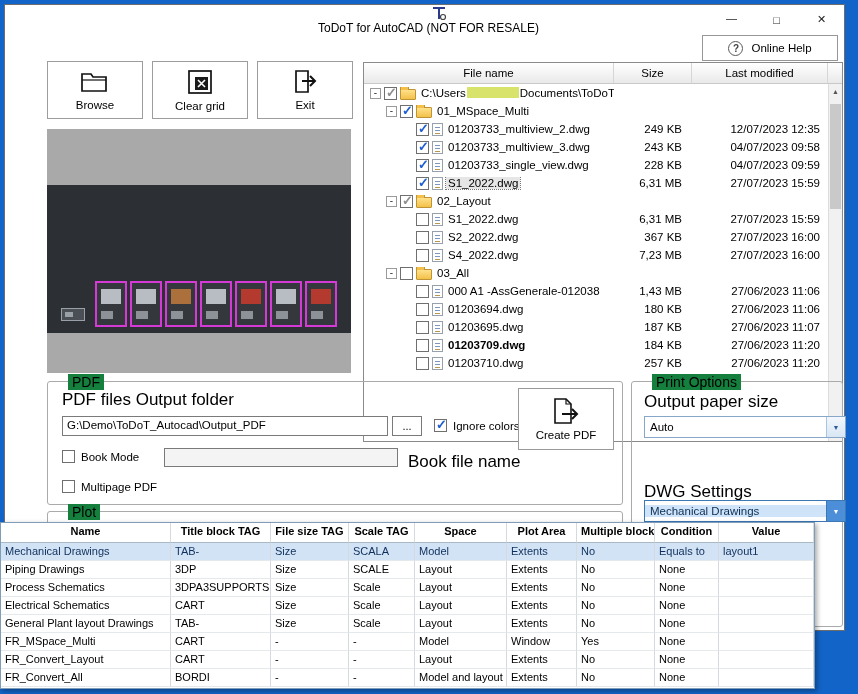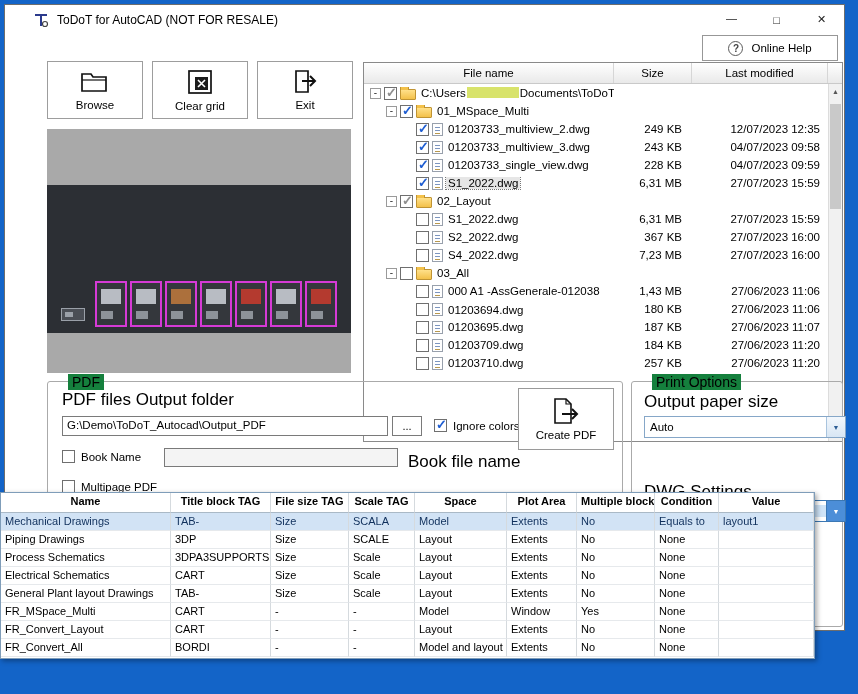--- a/index.html
+++ b/index.html
@@ -10,21 +10,21 @@
     font-size:11.5px; color:#000;
     position:relative;
   }
 
   
   .window {
     position:absolute; left:4px; top:4px; width:841px; height:627px;
     background:#fff; border:1px solid #6d6d6d; z-index:1;
   }
   .titlebar { position:absolute; left:0; top:0; width:100%; height:29px; background:#fff;
-    display:flex; align-items:center; }
+    display:flex; align-items:center;flex-direction:column; }
   .app-icon { margin-left:28px; width:16px; height:16px; display:inline-flex; }
   .title-text { margin-left:8px; font-size:12px; }
   .caption-buttons { position:absolute; right:0; top:0; display:flex; }
   .cap { width:45px; height:29px; display:flex; align-items:center; justify-content:center;
     font-size:11px; color:#222; cursor:default; }
   .cap.min span { position:relative; top:-2px; }
 
   .help-btn { position:absolute; right:6px; top:30px; width:136px; height:26px;
     background:#fff; border:1px solid #979797; display:flex; align-items:center; justify-content:center;
     gap:8px; font-family:inherit; font-size:11.5px; }
@@ -114,21 +114,21 @@
     font-size:7px; color:#2c5d94; background:linear-gradient(#f2f7fc,#d8e6f4); border-left:1px solid #a9c4de; }
   .combo.c1 { left:12px; top:34px; }
   .combo.c2 { left:12px; top:118px; }
   .combo.active { border-color:#3c78b4; }
   .combo.active .combo-text { background:#cfe4f8; color:#0c2d55; }
   .combo.active .combo-arrow { background:#4c8ed8; color:#fff; border-left-color:#3c78b4; }
   .paper-lbl { left:12px; top:10px; }
   .dwg-lbl { left:12px; top:100px; }
 
   
-  .popup-table { position:absolute; left:0; top:492px; width:815px; height:167px; background:#fff;
+  .popup-table { position:absolute; left:0; top:522px; width:815px; height:167px; background:#fff;
     border:1px solid #7f9db9; z-index:10; box-shadow:2px 2px 5px rgba(0,0,0,.35); overflow:hidden; }
   .pt-row { display:grid; grid-template-columns:170px 100px 78px 66px 92px 70px 78px 64px 1fr; height:18px; }
   .pt-row.pt-head { height:20px; font-weight:bold; }
   .pt-cell { border-right:1px solid #d5dade; border-bottom:1px solid #e6e9ec; padding:2px 4px;
     font-size:11px; white-space:nowrap; overflow:hidden; }
   .pt-head .pt-cell { text-align:center; border-bottom:1px solid #aab9c6; }
   .pt-row.sel { background:#d2e3f5; color:#10305c; }
 </style>
 </head>
 <body>
@@ -350,41 +350,41 @@
           <div class="t-name" style="padding-left: 38px;">
             <span class="expander hidden"></span>
             <span class="chk"></span>
             <span class="file-ic"></span>
             <span class="t-label">000 A1 -AssGenerale-012038</span>
           </div>
           <div class="t-size">1,43 MB</div>
           <div class="t-date">27/06/2023 11:06</div>
         </div>
         <div class="tree-row">
-          <div class="t-name" style="padding-left: 38px; align-items: flex-end;">
+          <div class="t-name" style="padding-left: 38px;">
             <span class="expander hidden"></span>
             <span class="chk"></span>
             <span class="file-ic"></span>
             <span class="t-label">01203694.dwg</span>
           </div>
           <div class="t-size">180 KB</div>
           <div class="t-date">27/06/2023 11:06</div>
         </div>
         <div class="tree-row">
           <div class="t-name" style="padding-left: 38px;">
             <span class="expander hidden"></span>
             <span class="chk"></span>
             <span class="file-ic"></span>
             <span class="t-label">01203695.dwg</span>
           </div>
           <div class="t-size">187 KB</div>
           <div class="t-date">27/06/2023 11:07</div>
         </div>
         <div class="tree-row">
-          <div class="t-name" style="padding-left: 38px;">
+          <div class="t-name" style="padding-left: 38px; font-weight: bold;">
             <span class="expander hidden"></span>
             <span class="chk"></span>
             <span class="file-ic"></span>
             <span class="t-label">01203709.dwg</span>
           </div>
           <div class="t-size">184 KB</div>
           <div class="t-date">27/06/2023 11:20</div>
         </div>
         <div class="tree-row">
           <div class="t-name" style="padding-left: 38px;">
@@ -418,21 +418,21 @@
         <svg width="34" height="28" viewBox="0 0 34 28">
           <path d="M6 2 h11 l5 5 v19 H6 z" fill="none" stroke="#111" stroke-width="1.6"></path>
           <path d="M17 2 v5 h5" fill="none" stroke="#111" stroke-width="1.2"></path>
           <path d="M13 17 h15 M23 12 l5 5 -5 5" fill="none" stroke="#111" stroke-width="2"></path>
         </svg>
       </span>
       <span>Create PDF</span>
     </button>
     <label class="chk-row book">
       <span class="chk"></span>
-      <span>Book Name</span>
+      <span>Book Mode</span>
     </label>
     <div class="textbox book-box"></div>
     <div class="lbl book-lbl">Book file name</div>
     <label class="chk-row multi">
       <span class="chk"></span>
       <span>Multipage PDF</span>
     </label>
   </div>
 
   <div class="group print-group">

